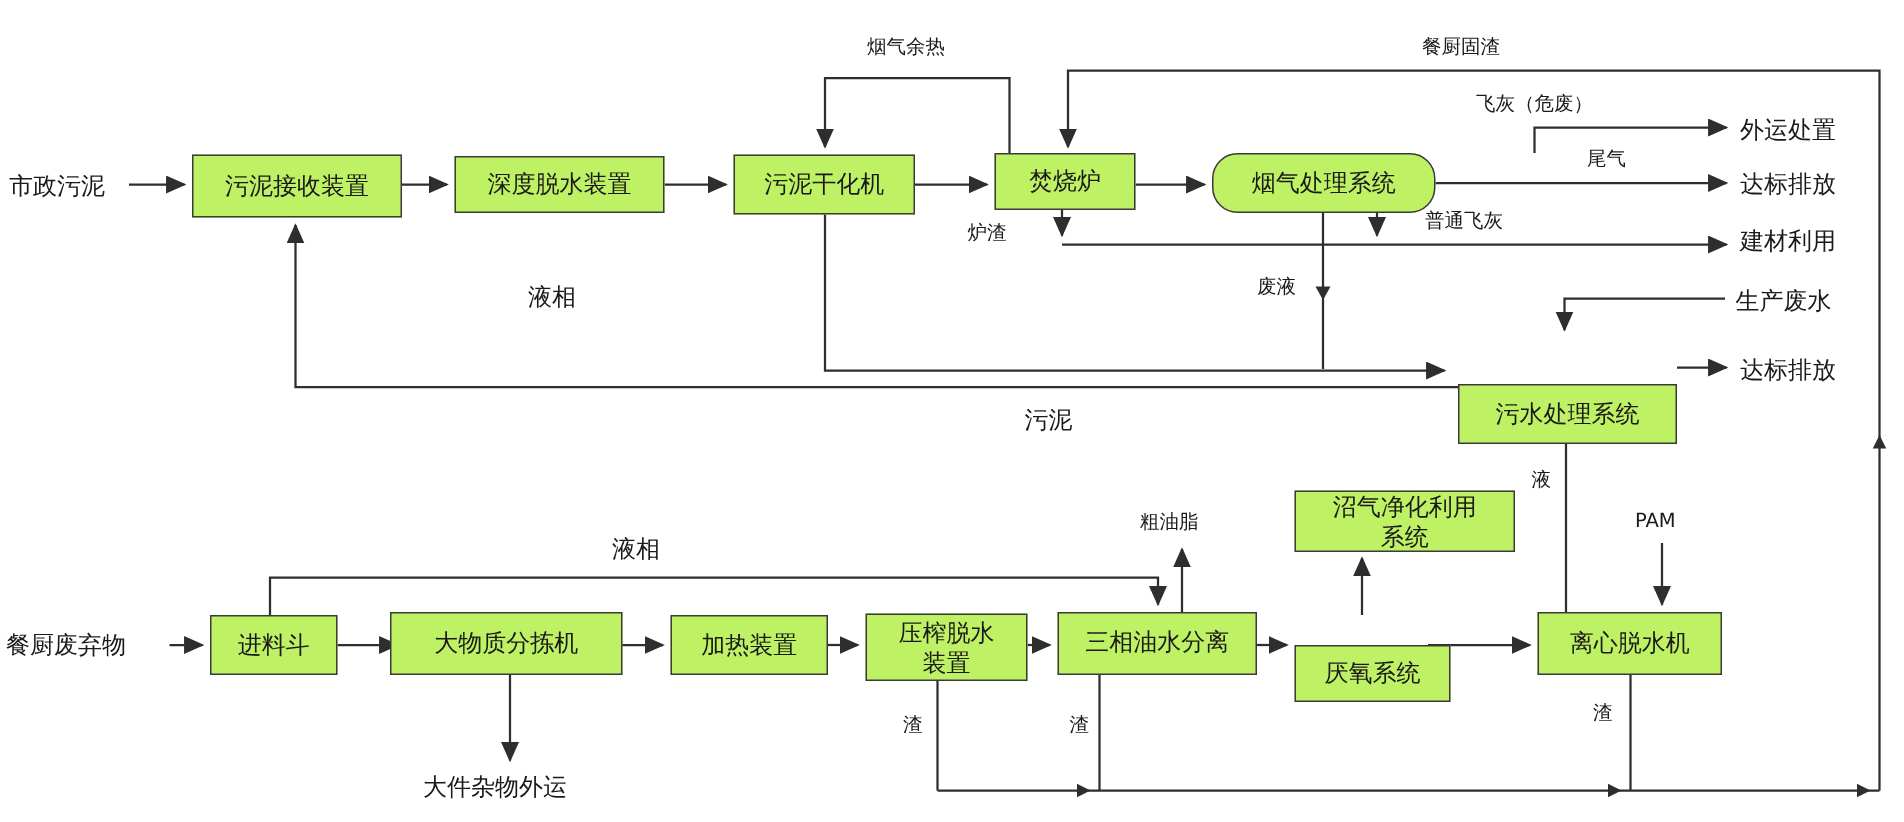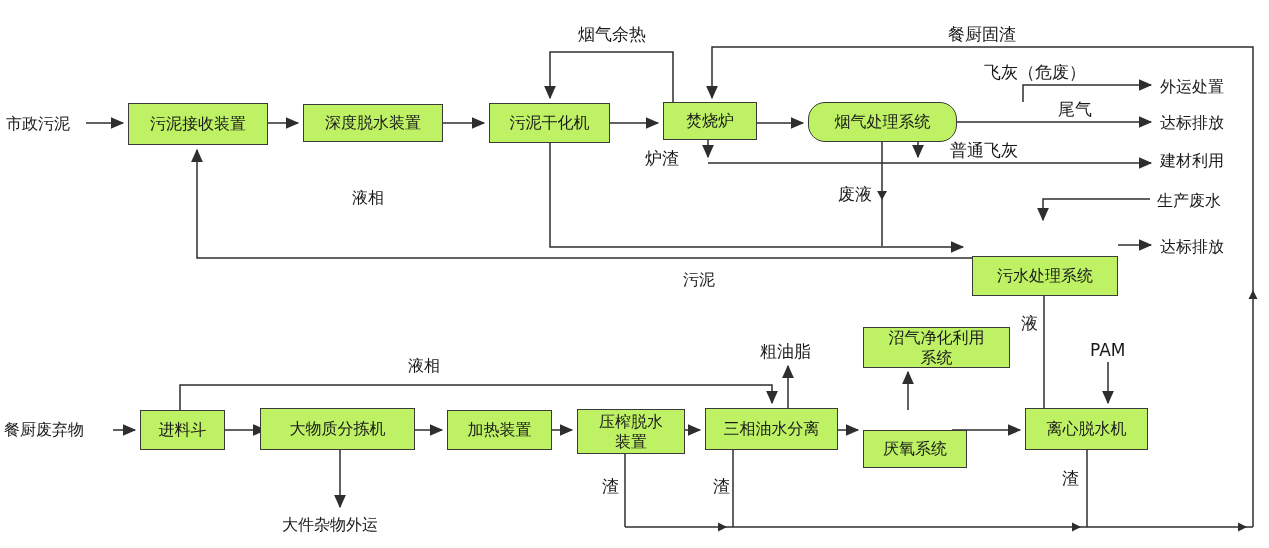--- a/index.html
+++ b/index.html
@@ -7,21 +7,21 @@
     position:relative;width:1269px;height:548px;background:#ffffff;
     font-family:"DejaVu Sans","Liberation Sans",sans-serif;color:#1a1a1a;overflow:hidden;
   }
   #lines{position:absolute;left:0;top:0;width:1269px;height:548px;}
   .node{
     position:absolute;border:1.6px solid #3a3a3a;background:#bef264;
     display:flex;align-items:center;justify-content:center;text-align:center;
     font-size:16px;line-height:1.25;white-space:pre-line;box-sizing:border-box;
   }
   .lbl{
-    position:absolute;font-size:17px;line-height:1.2;white-space:nowrap;color:#1a1a1a;
+    position:absolute;font-size:13px;line-height:1.2;white-space:nowrap;color:#1a1a1a;
   }
 </style>
 </head>
 <body>
 
 <div id="canvas">
 
   <svg id="lines" viewBox="0 0 1269 548" xmlns="http://www.w3.org/2000/svg">
     <defs>
       <marker id="arr" markerWidth="10" markerHeight="9" refX="8.2" refY="4" orient="auto">
@@ -85,21 +85,21 @@
   <div class="node" style="left:489px;top:103px;width:121px;height:40px;">污泥干化机</div>
   <div class="node" style="left:663px;top:102px;width:94px;height:38px;">焚烧炉</div>
   <div class="node" style="left:808px;top:102px;width:149px;height:40px;border-radius:17px;">烟气处理系统</div>
   <div class="node" style="left:972px;top:225px;width:146px;height:40px;margin-top:31px;">污水处理系统</div>
 
   <div class="node" style="left:140px;top:410px;width:85px;height:40px;">进料斗</div>
   <div class="node" style="left:260px;top:408px;width:155px;height:42px;">大物质分拣机</div>
   <div class="node" style="left:447px;top:410px;width:105px;height:40px;">加热装置</div>
   <div class="node" style="left:577px;top:409px;width:108px;height:45px;">压榨脱水
 装置</div>
-  <div class="node" style="left:705px;top:408px;width:133px;height:42px;">三相油水分离</div>
+  <div class="node" style="left:705px;top:408px;width:133px;height:42px;font-family:Liberation Mono, monospace;">三相油水分离</div>
   <div class="node" style="left:863px;top:430px;width:104px;height:38px;">厌氧系统</div>
   <div class="node" style="left:1025px;top:408px;width:123px;height:42px;">离心脱水机</div>
   <div class="node" style="left:863px;top:327px;width:147px;height:41px;">沼气净化利用
 系统</div>
 
   <span class="lbl" style="left:6px;top:114px;font-size:16px;">市政污泥</span>
   <span class="lbl" style="left:352px;top:188px;font-size:16px;">液相</span>
   <span class="lbl" style="left:578px;top:24px;">烟气余热</span>
   <span class="lbl" style="left:948px;top:24px;">餐厨固渣</span>
   <span class="lbl" style="left:984px;top:62px;">飞灰（危废）</span>

